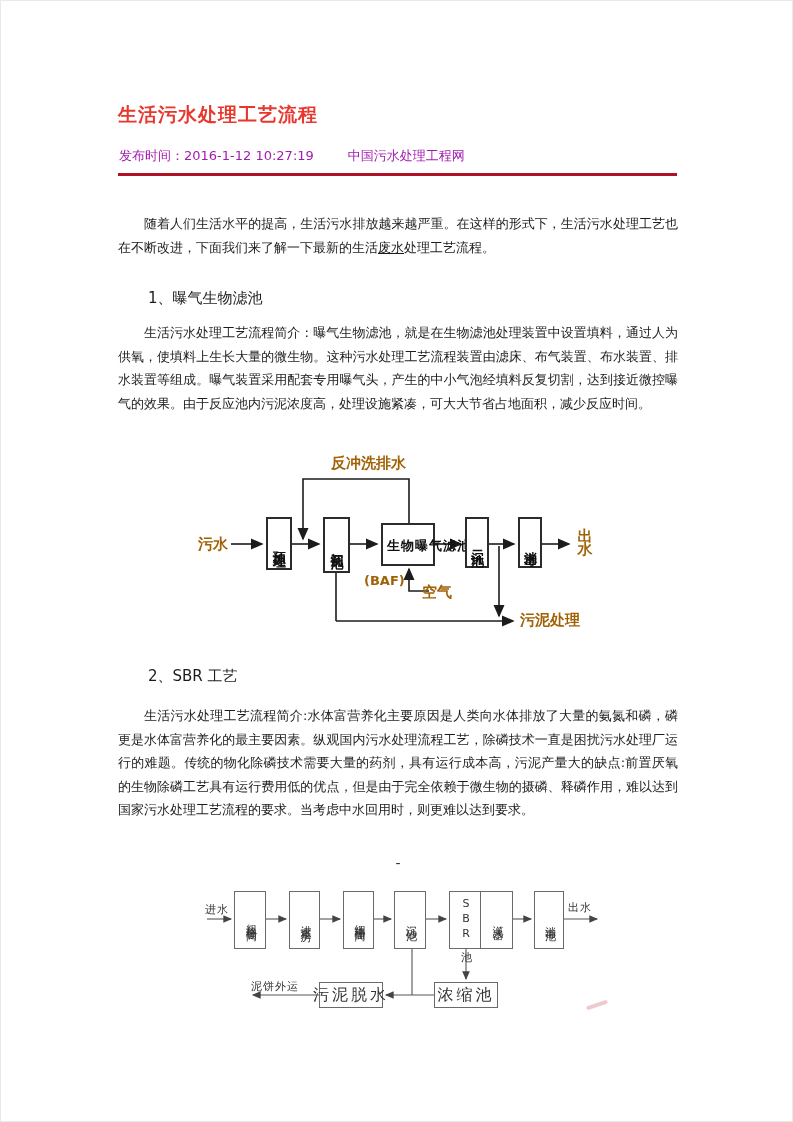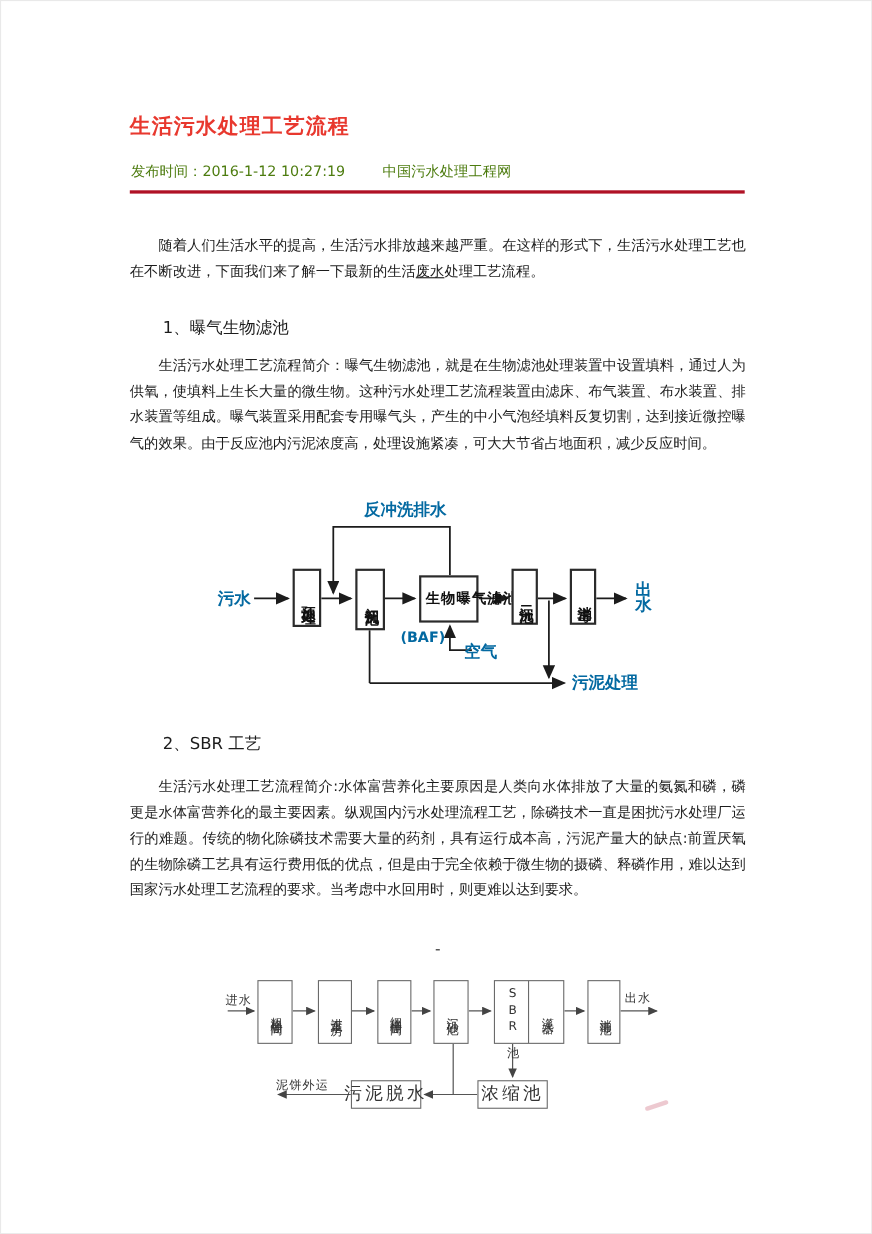--- a/index.html
+++ b/index.html
@@ -9,21 +9,21 @@
     font-family:"DejaVu Sans","Liberation Sans",sans-serif;
     color:#1c1c1c;overflow:hidden;border:1px solid #e9e9e9;
   }
   .abs{position:absolute;}
   .title{
     left:117px;top:101px;width:560px;
     font-size:19px;font-weight:bold;color:#e8382e;letter-spacing:1px;
   }
   .meta{
     left:118px;top:146px;width:560px;
-    font-size:13px;color:#4d7c0f;
+    font-size:13px;color:#a21caf;
   }
   .meta .src{margin-left:34px;}
   .rule{left:117px;top:172px;width:559px;height:3px;background:#b01225;}
   .para{
     left:117px;top:0;width:560px;margin:0;
     font-size:13px;line-height:23.5px;text-align:justify;
     text-indent:2em;color:#1c1c1c;
   }
   .para .u{text-decoration:underline;color:#1c1c1c;cursor:pointer;}
   .h2{left:117px;width:560px;font-size:15px;padding-left:2em;}
@@ -38,21 +38,21 @@
   .box span{
     position:absolute;top:50%;left:50%;transform:translate(-50%,-50%);
     writing-mode:vertical-rl;text-orientation:upright;
     white-space:nowrap;
   }
   .d1 .box span{font-size:13px;font-weight:bold;letter-spacing:2px;color:#111;}
   .d1 .box.hbox span{
     writing-mode:horizontal-tb;width:42px;word-break:break-all;
     line-height:15px;text-align:center;letter-spacing:1px;
   }
-  .d1 .lbl{position:absolute;font-size:15px;font-weight:bold;color:#0369a1;white-space:nowrap;}
+  .d1 .lbl{position:absolute;font-size:15px;font-weight:bold;color:#a16207;white-space:nowrap;}
   .d1 .vlbl{writing-mode:vertical-rl;text-orientation:upright;letter-spacing:13px;}
   .d1 .baf{font-size:13px;}
   .d2 .box{border:1px solid #6a6a6a;}
   .d2 .box span{font-size:11px;letter-spacing:2px;color:#333;}
   .d2 .box.hbox2 span{
     writing-mode:horizontal-tb;white-space:nowrap;letter-spacing:3px;
     font-size:16px;
   }
   .d2 .lbl{position:absolute;font-size:11px;color:#333;white-space:nowrap;letter-spacing:1px;}
   .artifact{

